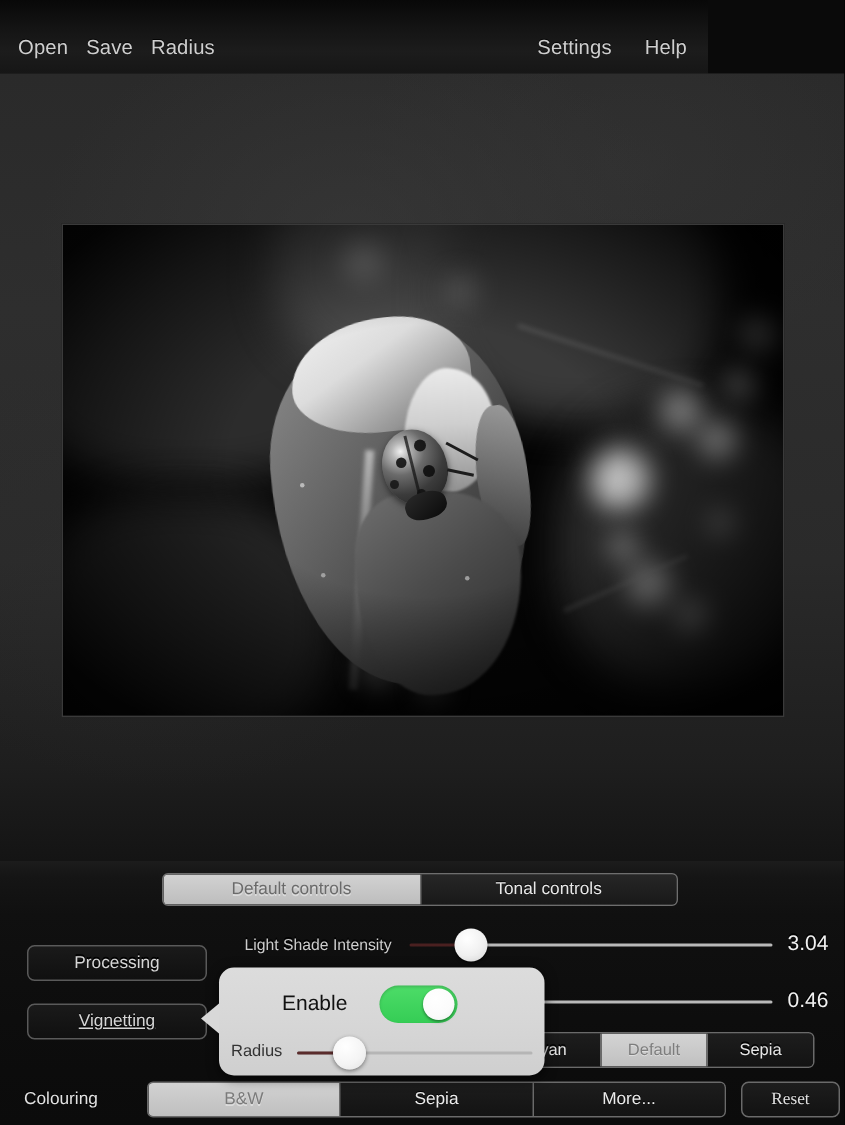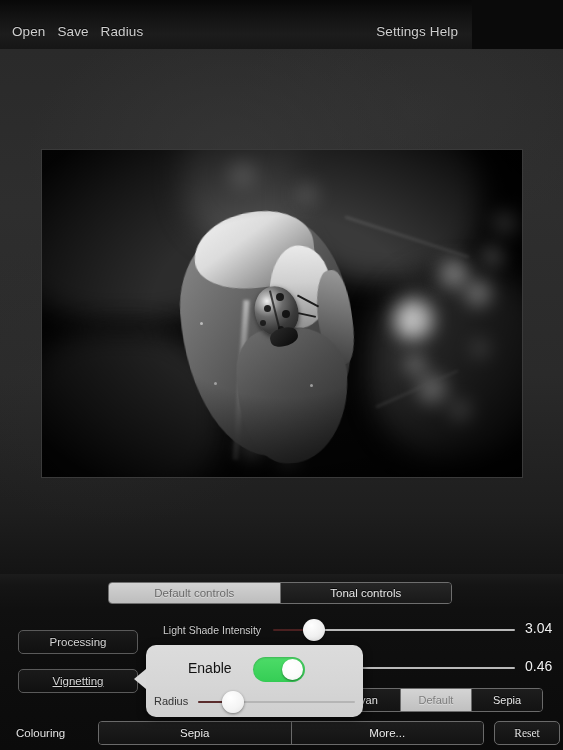--- a/index.html
+++ b/index.html
@@ -11,21 +11,21 @@
   }
   #app{position:relative;width:563px;height:750px;background:#0a0a0a;overflow:hidden;}
 
   
   .topbar{
     position:absolute;left:0;top:0;width:472px;height:49px;
     background:linear-gradient(to bottom,#080808 0%,#141414 38%,#1c1c1c 70%,#161616 100%);
     box-sizing:border-box;
   }
   .topbar .menus{position:absolute;left:12px;top:25px;display:flex;gap:12px;}
-  .topbar .menus-right{position:absolute;right:14px;top:25px;display:flex;gap:4px;}
+  .topbar .menus-right{position:absolute;right:14px;top:25px;display:flex;gap:22px;}
   .menu-item{
     color:#cfcfcf;font-size:13.5px;line-height:14px;letter-spacing:.1px;cursor:default;
     text-shadow:0 -1px 0 rgba(0,0,0,.8);
   }
 
   
   .canvas{
     position:absolute;left:0;top:49px;width:563px;height:525px;
     background:
       radial-gradient(ellipse 300px 200px at 42% 20%, rgba(60,60,60,.55) 0%, rgba(0,0,0,0) 70%),
@@ -305,20 +305,21 @@
 
   <div class="seg-colors">
     <div class="sg off">Blue</div>
     <div class="sg off">Cyan</div>
     <div class="sg on">Default</div>
     <div class="sg off">Sepia</div>
   </div>
 
   <div class="colouring-label">Colouring</div>
   <div class="seg-colouring">
+    <div class="sg on">B&amp;W</div>
     <div class="sg off">Sepia</div>
     <div class="sg off">More...</div>
   </div>
   <div id="btn-reset">Reset</div>
 
   <div class="popover">
     <div class="pop-arrow"></div>
     <div class="pop-enable-label">Enable</div>
     <div class="toggle">
       <div class="knob"></div>

